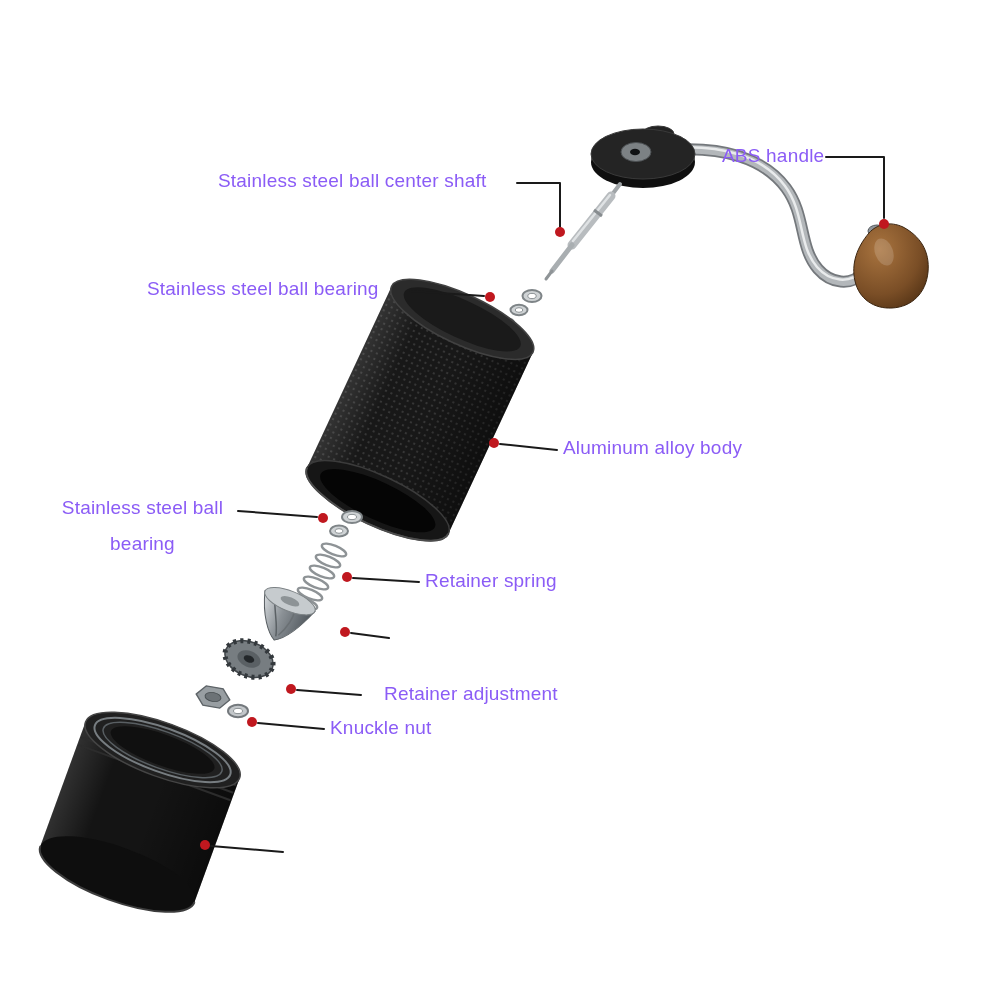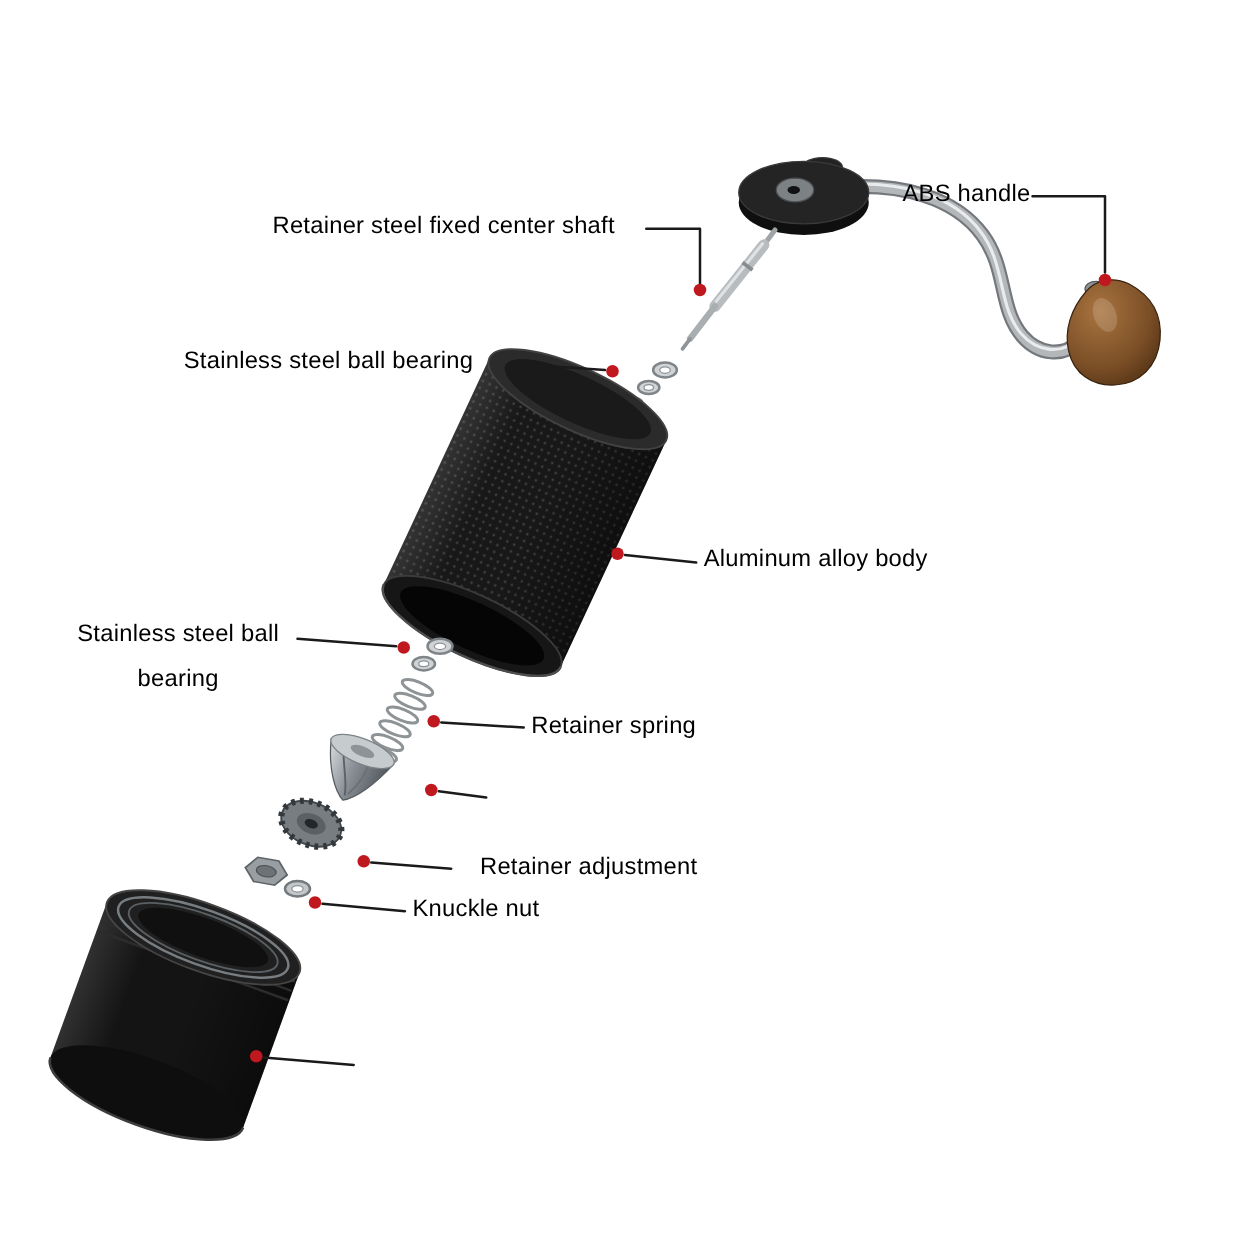--- a/index.html
+++ b/index.html
@@ -1,19 +1,19 @@
 <!DOCTYPE html>
 <html><head>
 <meta charset="utf-8">
 <style>
   html,body{margin:0;padding:0;background:#ffffff;}
   .stage{position:relative;width:1000px;height:1000px;background:#ffffff;overflow:hidden;
          font-family:"Liberation Sans",sans-serif;}
   .stage > svg{position:absolute;left:0;top:0;}
-  .label{position:absolute;color:#000000;font-size:19px;font-weight:500;
+  .label{position:absolute;color:#8b5cf6;font-size:19px;font-weight:500;
          white-space:nowrap;letter-spacing:.2px;}
   .label.wrap{white-space:normal;text-align:center;line-height:36px;}
   .leader{fill:none;stroke-width:2;stroke-linecap:round;stroke-linejoin:round;}
 </style>
 </head>
 <body>
 
 <div class="stage">
 
   <svg width="1000" height="1000" viewBox="0 0 1000 1000">
@@ -157,21 +157,21 @@
       <circle cx="494" cy="443" r="5"></circle>
       <circle cx="323" cy="518" r="5"></circle>
       <circle cx="347" cy="577" r="5"></circle>
       <circle cx="345" cy="632" r="5"></circle>
       <circle cx="291" cy="689" r="5"></circle>
       <circle cx="252" cy="722" r="5"></circle>
       <circle cx="205" cy="845" r="5"></circle>
     </g>
   </svg>
 
-  <div class="label" style="left:218px;top:170px;">Retainer steel fixed center shaft</div>
+  <div class="label" style="left:218px;top:170px;">Stainless steel ball center shaft</div>
   <div class="label" style="left:722px;top:145px;">ABS handle</div>
   <div class="label" style="left:147px;top:278px;">Stainless steel ball bearing</div>
   <div class="label" style="left:563px;top:437px;text-align:center;">Aluminum alloy body</div>
   <div class="label wrap" style="left:40px;top:490px;width:205px;">Stainless steel ball bearing</div>
   <div class="label" style="left:425px;top:570px;">Retainer spring</div>
   <div class="label" style="left:384px;top:683px;">Retainer adjustment</div>
   <div class="label" style="left:330px;top:717px;">Knuckle nut</div>
 
 </div>
 

